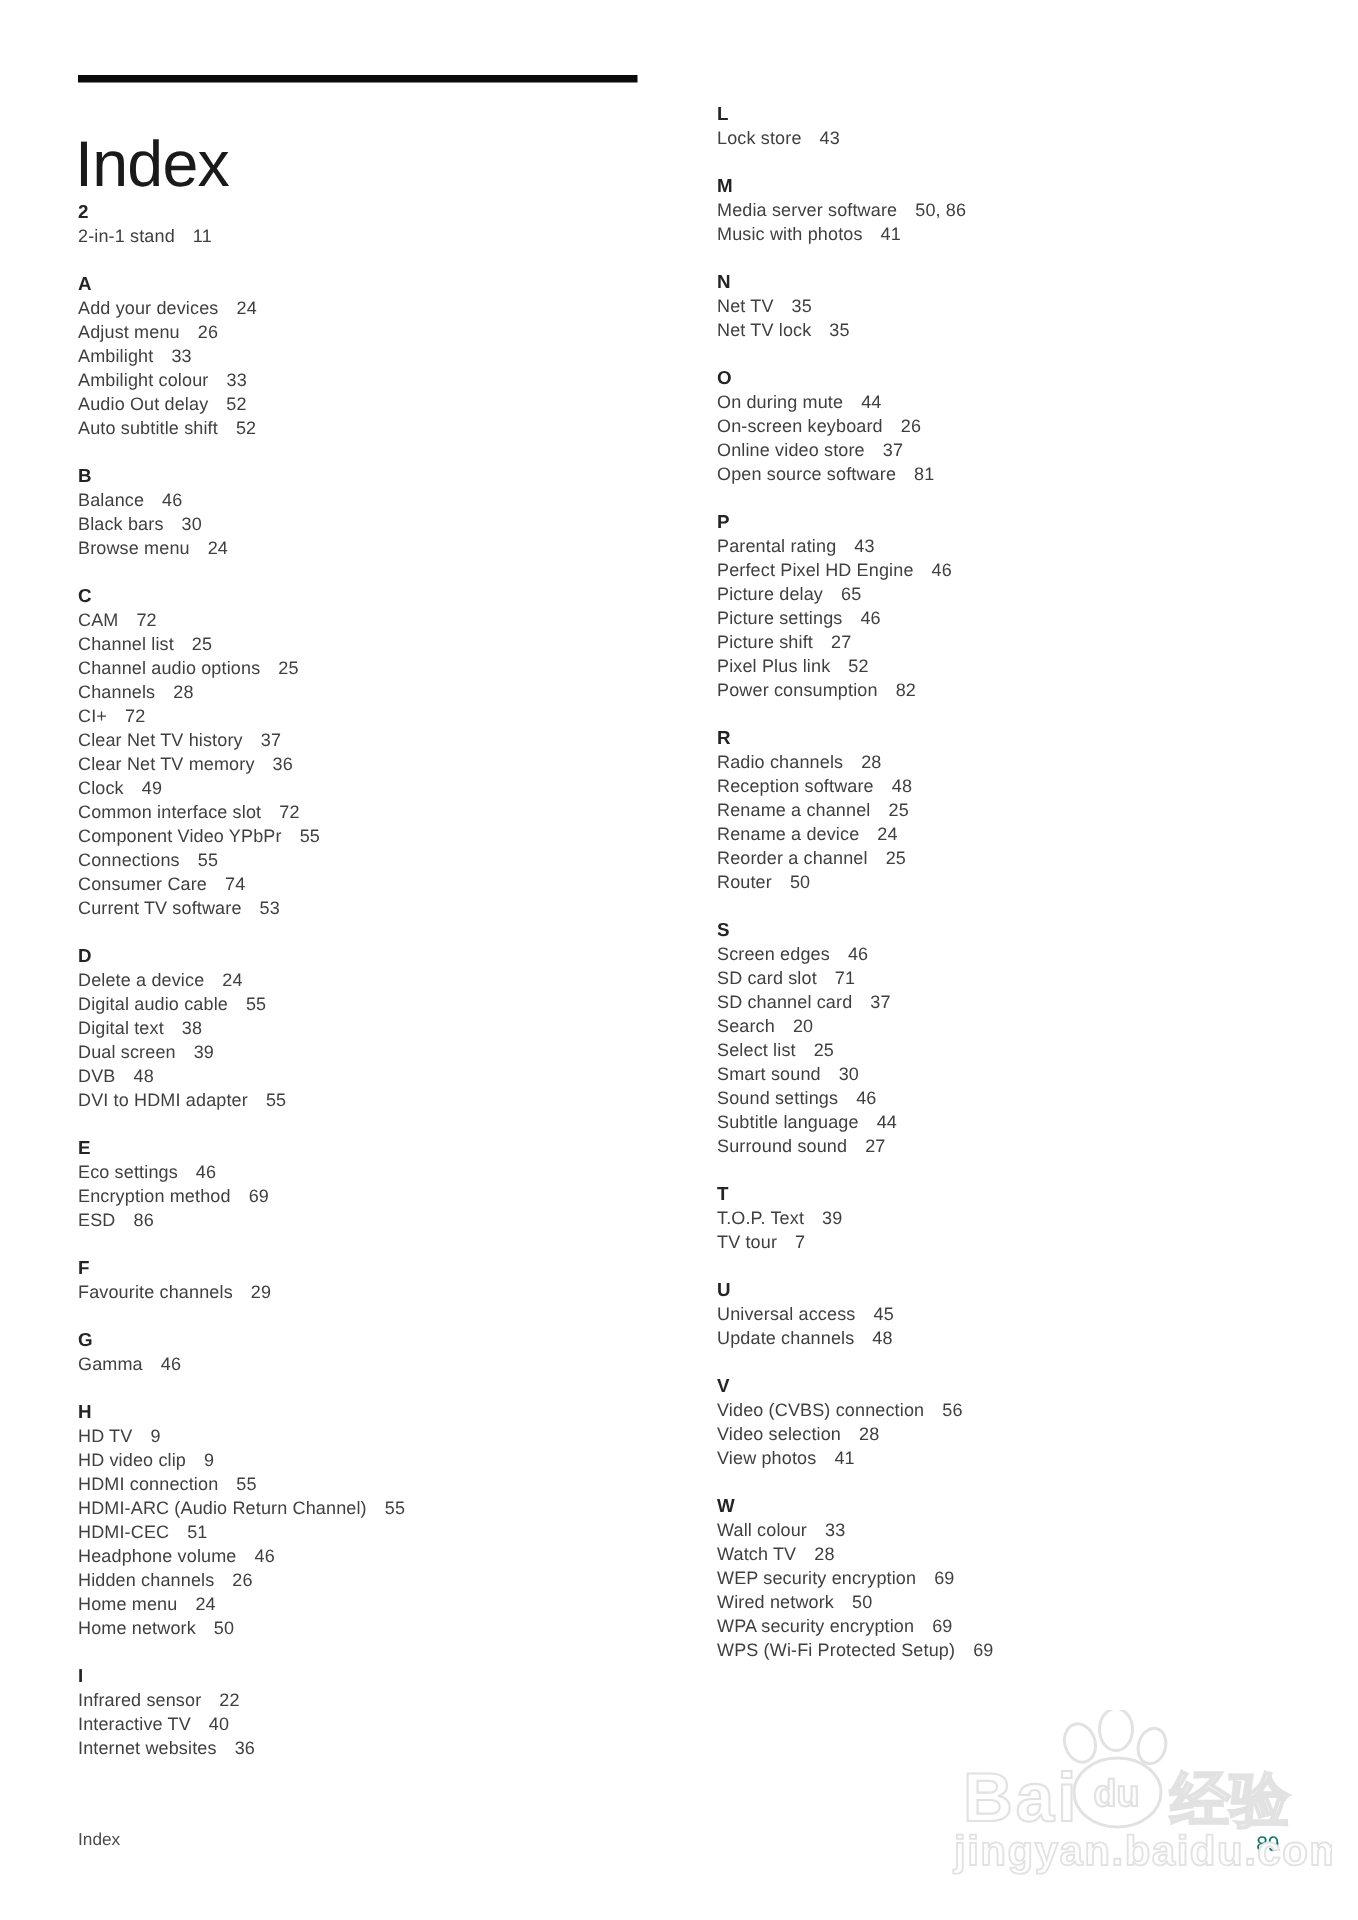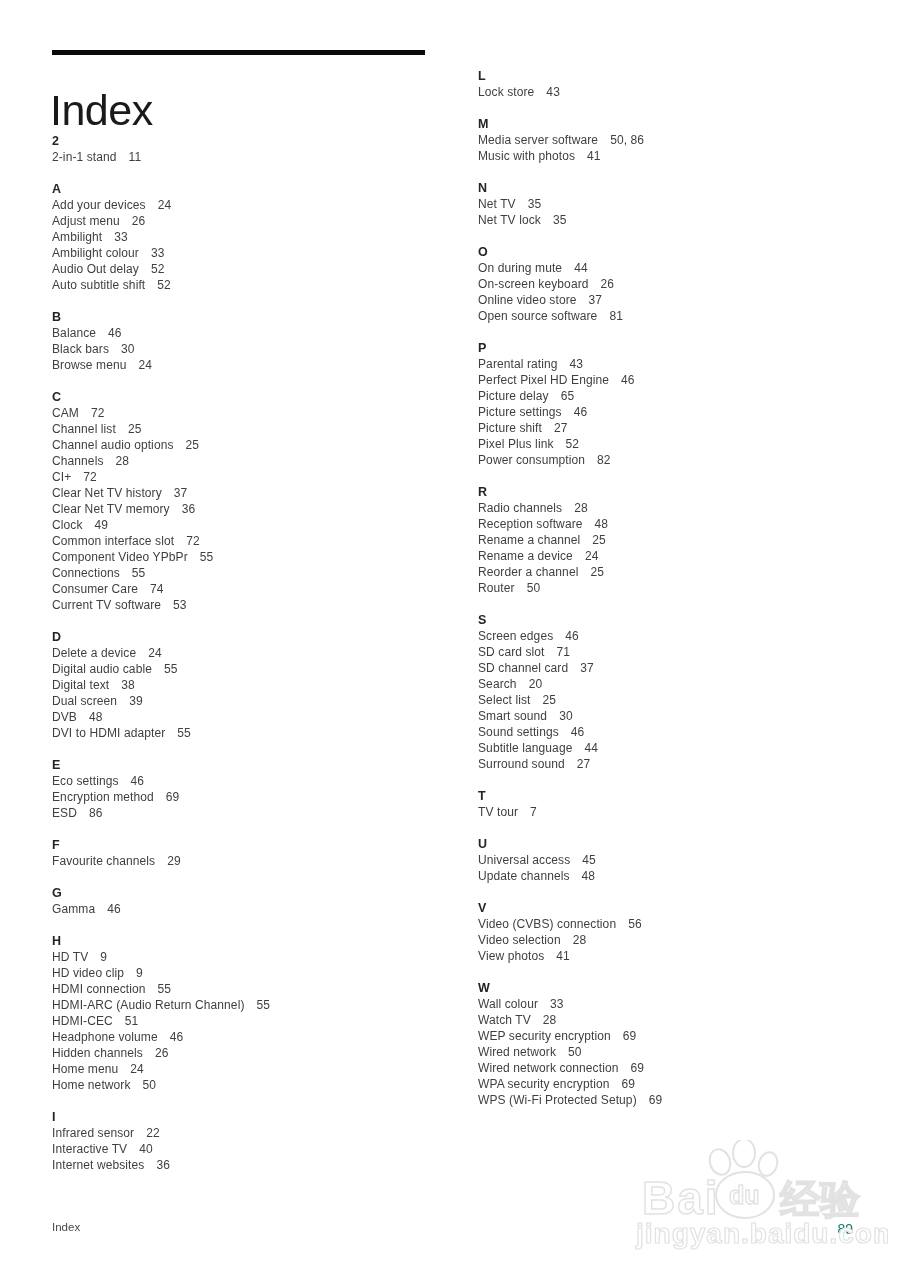--- a/index.html
+++ b/index.html
@@ -194,40 +194,40 @@
         <div class="entry"><span class="lbl">SD channel card</span><span class="pg">37</span></div>
         <div class="entry"><span class="lbl">Search</span><span class="pg">20</span></div>
         <div class="entry"><span class="lbl">Select list</span><span class="pg">25</span></div>
         <div class="entry"><span class="lbl">Smart sound</span><span class="pg">30</span></div>
         <div class="entry"><span class="lbl">Sound settings</span><span class="pg">46</span></div>
         <div class="entry"><span class="lbl">Subtitle language</span><span class="pg">44</span></div>
         <div class="entry"><span class="lbl">Surround sound</span><span class="pg">27</span></div>
       </div>
       <div class="section">
         <div class="letter">T</div>
+        <div class="entry"><span class="lbl">T.O.P. Text</span><span class="pg">39</span></div>
         <div class="entry"><span class="lbl">TV tour</span><span class="pg">7</span></div>
       </div>
       <div class="section">
         <div class="letter">U</div>
         <div class="entry"><span class="lbl">Universal access</span><span class="pg">45</span></div>
         <div class="entry"><span class="lbl">Update channels</span><span class="pg">48</span></div>
       </div>
       <div class="section">
         <div class="letter">V</div>
         <div class="entry"><span class="lbl">Video (CVBS) connection</span><span class="pg">56</span></div>
         <div class="entry"><span class="lbl">Video selection</span><span class="pg">28</span></div>
         <div class="entry"><span class="lbl">View photos</span><span class="pg">41</span></div>
       </div>
       <div class="section">
         <div class="letter">W</div>
         <div class="entry"><span class="lbl">Wall colour</span><span class="pg">33</span></div>
         <div class="entry"><span class="lbl">Watch TV</span><span class="pg">28</span></div>
         <div class="entry"><span class="lbl">WEP security encryption</span><span class="pg">69</span></div>
         <div class="entry"><span class="lbl">Wired network</span><span class="pg">50</span></div>
-        <div class="entry"><span class="lbl">Wired network connection</span><span class="pg">69</span></div>
         <div class="entry"><span class="lbl">WPA security encryption</span><span class="pg">69</span></div>
         <div class="entry"><span class="lbl">WPS (Wi-Fi Protected Setup)</span><span class="pg">69</span></div>
       </div>
     </div>
 
   <div class="footer-label">Index</div>
   <div class="page-number">89</div>
 
   <svg class="watermark" viewBox="0 0 290 115" xmlns="http://www.w3.org/2000/svg">
     <g>

